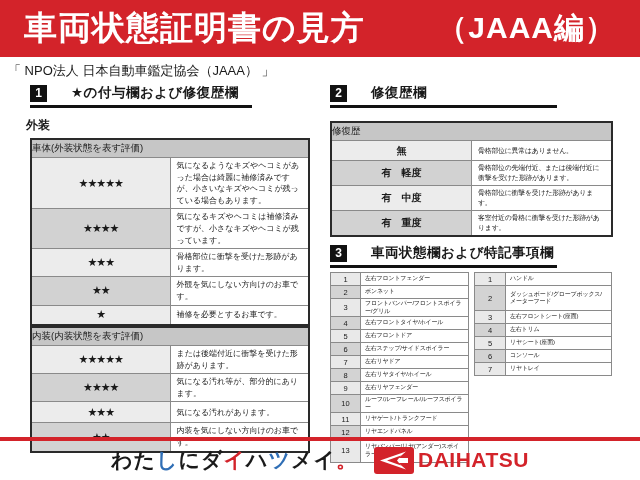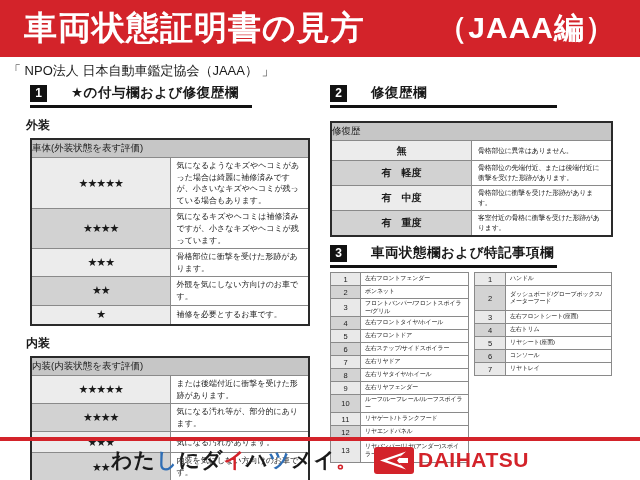--- a/index.html
+++ b/index.html
@@ -108,21 +108,20 @@
             <td class="key">★★</td>
             <td class="desc">外観を気にしない方向けのお車です。</td>
           </tr>
           <tr>
             <td class="key">★</td>
             <td class="desc">補修を必要とするお車です。</td>
           </tr>
         </tbody>
     </table>
 
-    <div class="grouplabel">内装</div>
     <table class="t-int">
       <tbody id="tb-int">
         <tr>
           <th class="thead" colspan="2">内装(内装状態を表す評価)</th>
         </tr>
       <tr>
             <td class="key">★★★★★</td>
             <td class="desc">または後端付近に衝撃を受けた形跡があります。</td>
           </tr>
           <tr>

